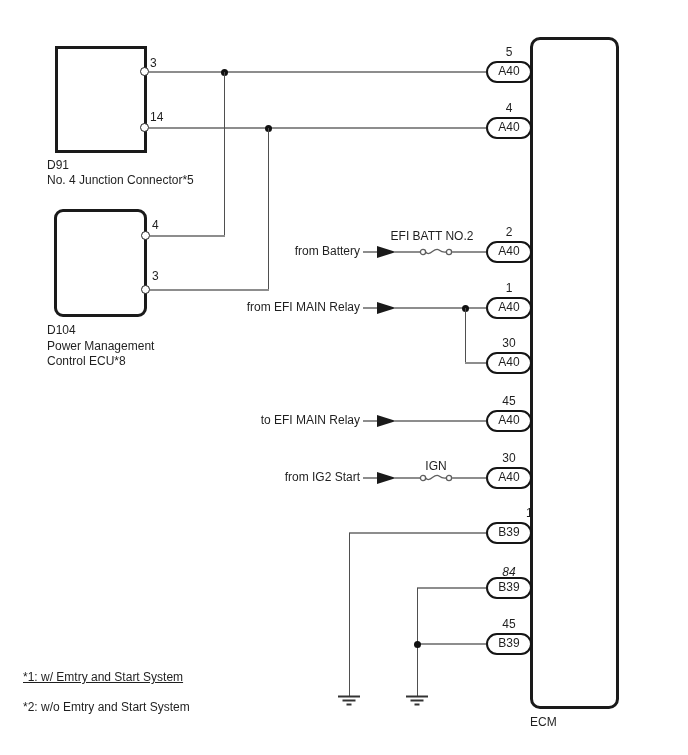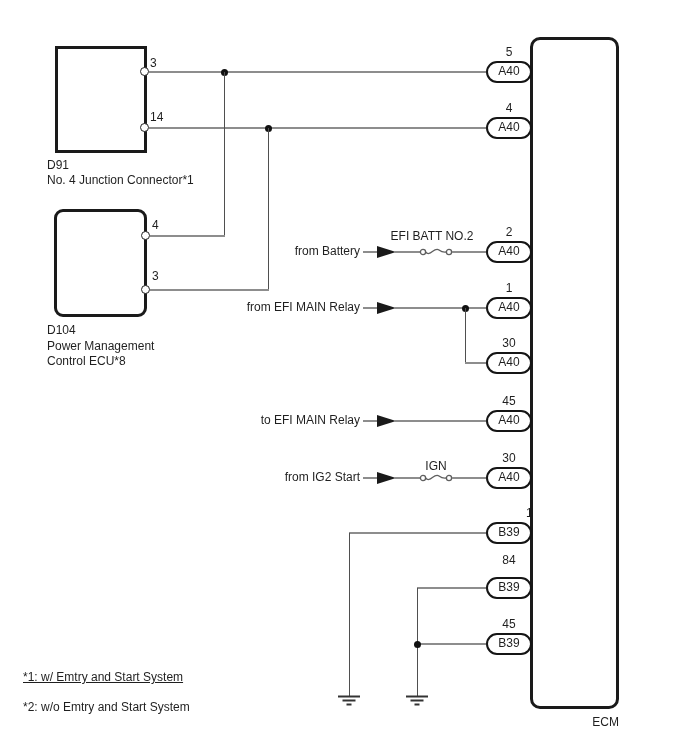--- a/index.html
+++ b/index.html
@@ -22,29 +22,29 @@
   .src{position:absolute;right:328px;text-align:right;font-size:12px;line-height:13px;white-space:nowrap;}
   .fuse-label{position:absolute;text-align:center;font-size:12px;line-height:13px;}
   .svgabs{position:absolute;}
 </style>
 </head>
 <body>
 
 <div class="canvas">
 
   <div class="box" style="left:530px;top:37px;width:89px;height:672px;border-radius:10px;"></div>
-  <div class="t" style="left:530px;top:716px;width:89px;text-align:right;">ECM</div>
+  <div class="t" style="left:530px;top:716px;width:89px;text-align:left;">ECM</div>
 
   <div class="box" style="left:55px;top:46px;width:92px;height:107px;"></div>
   <div class="pc" style="left:140px;top:67px;"></div>
   <div class="pc" style="left:140px;top:123px;"></div>
   <div class="t" style="left:150px;top:57px;">3</div>
   <div class="t" style="left:150px;top:111px;">14</div>
   <div class="t" style="left:47px;top:159px;">D91</div>
-  <div class="t" style="left:47px;top:174px;">No. 4 Junction Connector*1</div>
+  <div class="t" style="left:47px;top:174px;">No. 4 Junction Connector*5</div>
 
   <div class="box" style="left:54px;top:209px;width:93px;height:108px;border-radius:9px;"></div>
   <div class="pc" style="left:141px;top:231px;"></div>
   <div class="pc" style="left:141px;top:285px;"></div>
   <div class="t" style="left:152px;top:219px;">4</div>
   <div class="t" style="left:152px;top:270px;">3</div>
   <div class="t" style="left:101px;top:219px;">CA3P</div>
   <div class="t" style="left:101px;top:296px;">CA3N</div>
 
   <div class="hw" style="left:114px;top:235px;width:32px;"></div>
@@ -171,21 +171,21 @@
     <span>A40</span>
   </div>
   <div class="t" style="left:541px;top:471px;">IGSW</div>
 
   <div class="num" style="left:513px;top:507px;">109</div>
   <div class="oval" style="left:486px;top:522px;">
     <span>B39</span>
   </div>
   <div class="t" style="left:541px;top:526px;">E1</div>
 
-  <div class="num" style="left:486px;top:554px;">84</div>
+  <div class="num" style="left:486px;top:566px;font-style:italic;">84</div>
   <div class="oval" style="left:486px;top:577px;">
     <span>B39</span>
   </div>
   <div class="t" style="left:541px;top:581px;">ME01</div>
 
   <div class="num" style="left:486px;top:618px;">45</div>
   <div class="oval" style="left:486px;top:633px;">
     <span>B39</span>
   </div>
   <div class="t" style="left:541px;top:637px;">E01</div>

